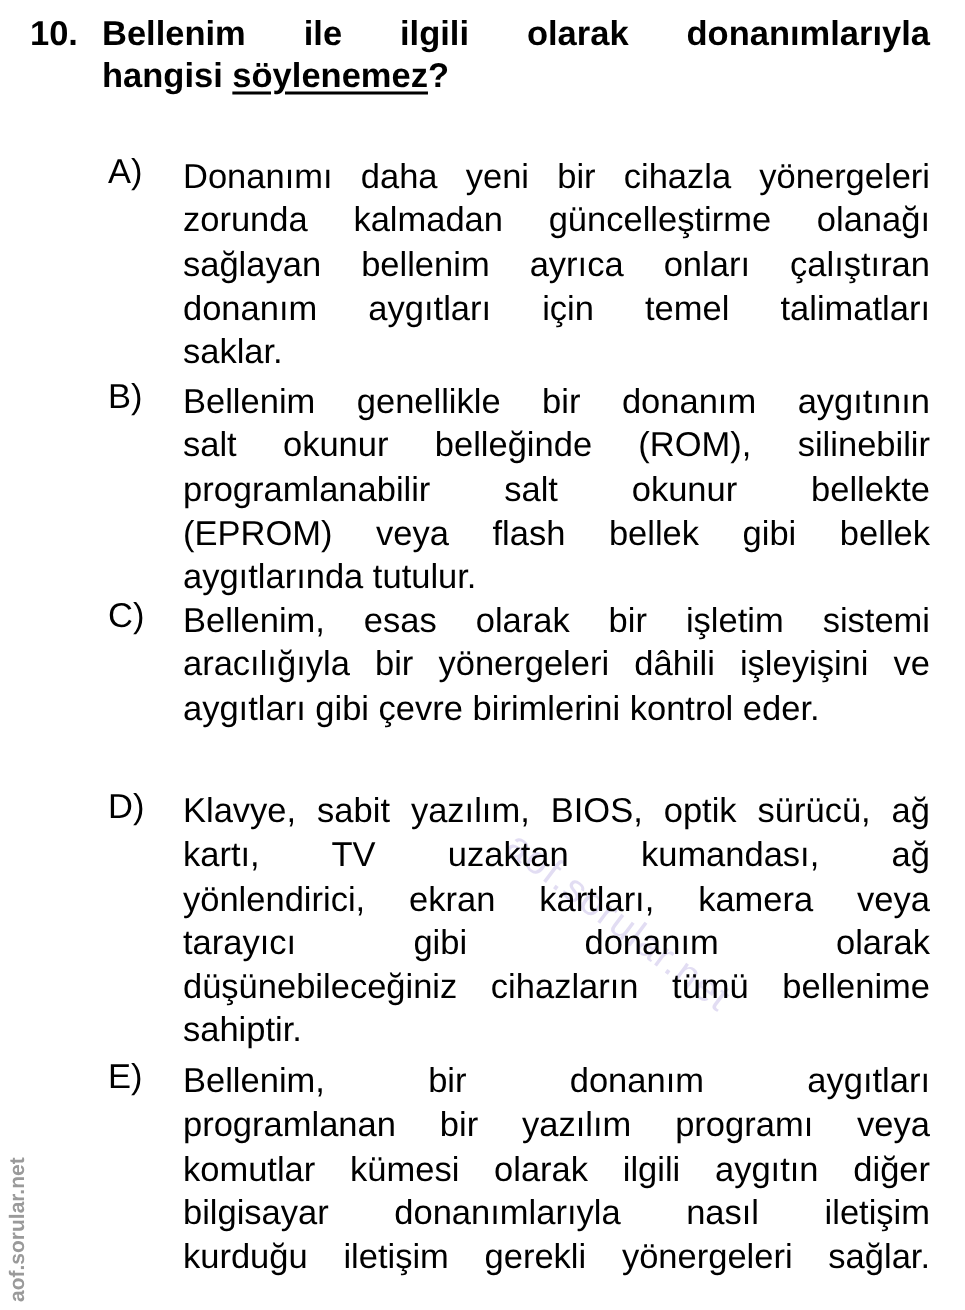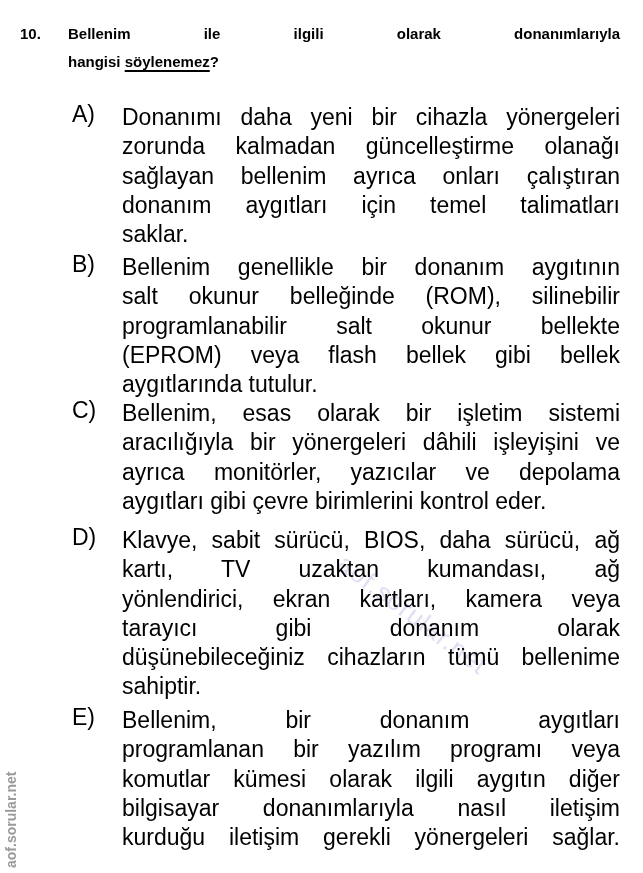--- a/index.html
+++ b/index.html
@@ -1,22 +1,22 @@
 <!DOCTYPE html>
 <html><head>
   <meta charset="utf-8">
   <style>
     html, body { margin: 0; padding: 0; }
     body {
       width: 643px; height: 873px; background: #ffffff; position: relative; overflow: hidden;
       font-family: "Liberation Sans", sans-serif; color: #000;
     }
     .question {
-      position: absolute; left: 20px; top: 20px; width: 600px;
-      font-weight: bold; font-size: 15px; line-height: 28px;
+      position: absolute; left: 20px; top: 8px; width: 600px;
+      font-weight: bold; font-size: 23px; line-height: 28px;
     }
     .q-num { position: absolute; left: 0; top: 0; }
     .q-text { margin-left: 48px; text-align: justify; text-align-last: left; }
     .q-text .line1 { display: block; text-align: justify; text-align-last: justify; }
     .q-text u { text-decoration: underline; text-decoration-thickness: 2px; text-underline-offset: 3px; }
     .option {
       position: absolute; left: 72px; width: 548px;
       font-size: 23px; line-height: 29.3px;
     }
     .opt-label { position: absolute; left: 0; top: -3px; }
@@ -69,29 +69,28 @@
     <span class="l">(EPROM) veya flash bellek gibi bellek</span>
     <span class="last">aygıtlarında tutulur.</span>
   </div>
 </div>
 
 <div class="option" style="top:399px;">
   <span class="opt-label">C)</span>
   <div class="opt-text">
     <span class="l">Bellenim, esas olarak bir işletim sistemi</span>
     <span class="l">aracılığıyla bir yönergeleri dâhili işleyişini ve</span>
-    <span class="l">ayrıca monitörler, yazıcılar ve depolama</span>
     <span class="last">aygıtları gibi çevre birimlerini kontrol eder.</span>
   </div>
 </div>
 
 <div class="option" style="top:526px;">
   <span class="opt-label">D)</span>
   <div class="opt-text">
-    <span class="l">Klavye, sabit sürücü, BIOS, daha sürücü, ağ</span>
+    <span class="l">Klavye, sabit yazılım, BIOS, optik sürücü, ağ</span>
     <span class="l">kartı, TV uzaktan kumandası, ağ</span>
     <span class="l">yönlendirici, ekran kartları, kamera veya</span>
     <span class="l">tarayıcı gibi donanım olarak</span>
     <span class="l">düşünebileceğiniz cihazların tümü bellenime</span>
     <span class="last">sahiptir.</span>
   </div>
 </div>
 
 <div class="option" style="top:706px;">
   <span class="opt-label">E)</span>

